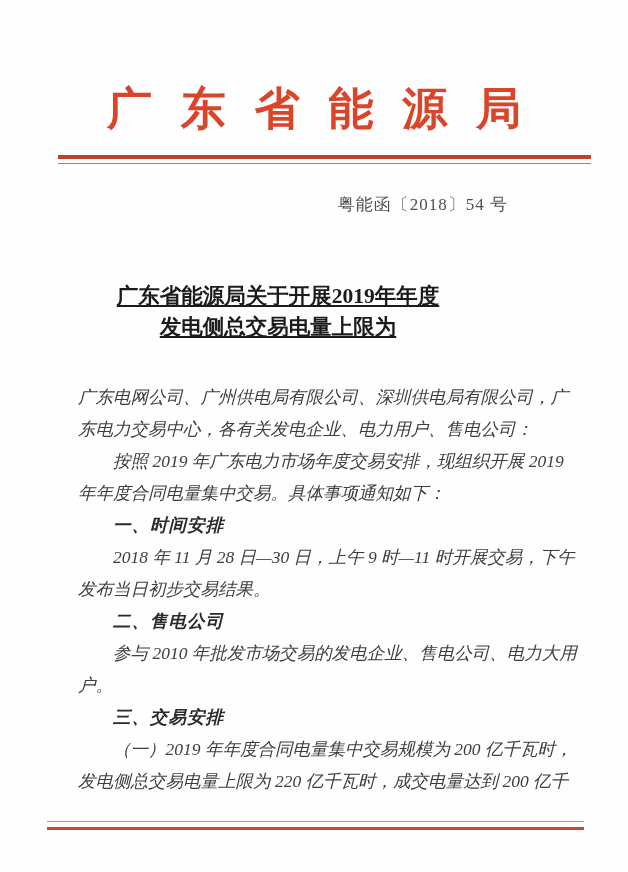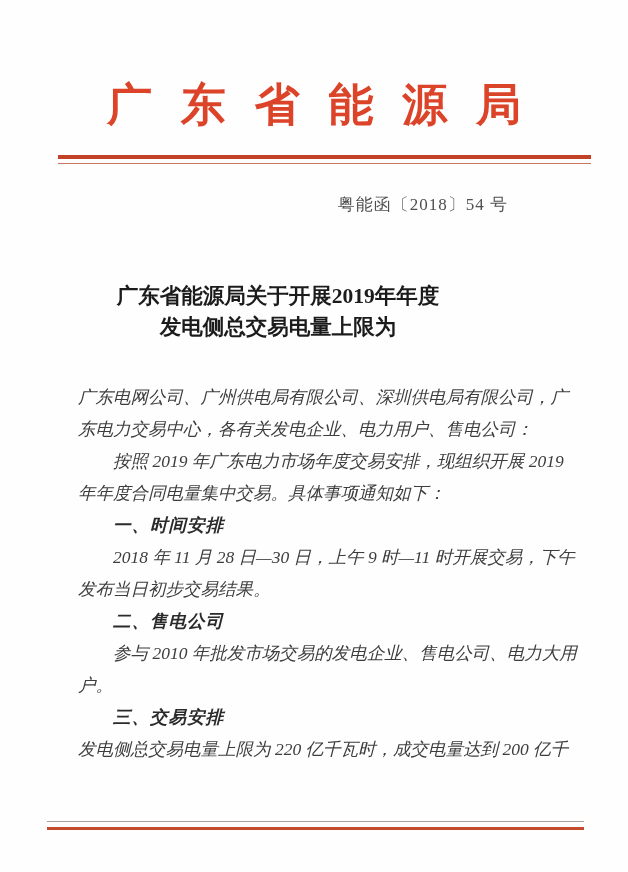--- a/index.html
+++ b/index.html
@@ -15,21 +15,21 @@
     overflow: hidden;
     font-family: "Liberation Serif", "DejaVu Serif", serif;
   }
   
   .agency-name {
     position: absolute;
     top: 86px;
     left: 0;
     width: 628px;
     text-align: center;
-    font-family: Liberation Mono, monospace;
+    font-family: Liberation Sans, sans-serif;
     font-size: 45px;
     font-weight: 700;
     line-height: 1;
     color: #dc442a;
     letter-spacing: 0.64em;
     text-indent: 0.64em;
     white-space: nowrap;
   }
   
   .header-rule-thick {
@@ -66,20 +66,21 @@
   .doc-title {
     position: absolute;
     top: 281px;
     left: 0;
     width: 556px;
     text-align: center;
     font-size: 21.5px;
     font-weight: 700;
     line-height: 31px;
     color: #1b1b1b;
+    text-decoration: underline;
   }
   
   .body-text {
     position: absolute;
     top: 381px;
     left: 78px;
     width: 500px;
     font-size: 17.5px;
     line-height: 32px;
     color: #3d3d3d;
@@ -138,19 +139,20 @@
     <div class="body-line">东电力交易中心，各有关发电企业、电力用户、售电公司：</div>
     <div class="body-line indent">按照 2019 年广东电力市场年度交易安排，现组织开展 2019</div>
     <div class="body-line">年年度合同电量集中交易。具体事项通知如下：</div>
     <div class="body-line indent heading">一、时间安排</div>
     <div class="body-line indent">2018 年 11 月 28 日—30 日，上午 9 时—11 时开展交易，下午</div>
     <div class="body-line">发布当日初步交易结果。</div>
     <div class="body-line indent heading">二、售电公司</div>
     <div class="body-line indent">参与 2010 年批发市场交易的发电企业、售电公司、电力大用</div>
     <div class="body-line">户。</div>
     <div class="body-line indent heading">三、交易安排</div>
+    <div class="body-line indent">（一）2019 年年度合同电量集中交易规模为 200 亿千瓦时，</div>
     <div class="body-line">发电侧总交易电量上限为 220 亿千瓦时，成交电量达到 200 亿千</div>
   </div>
 
   <div class="footer-rule-thin"></div>
   <div class="footer-rule-thick"></div>
 
 </div>
 
 </body></html>

